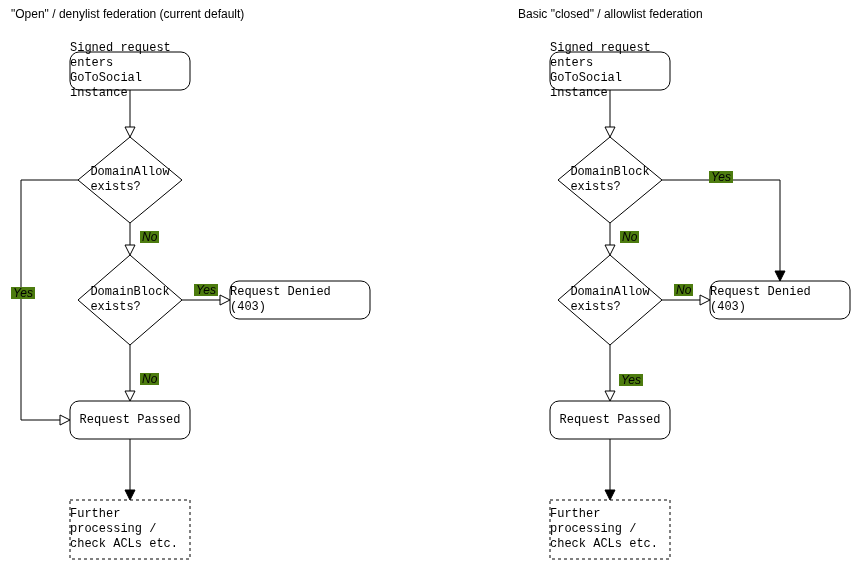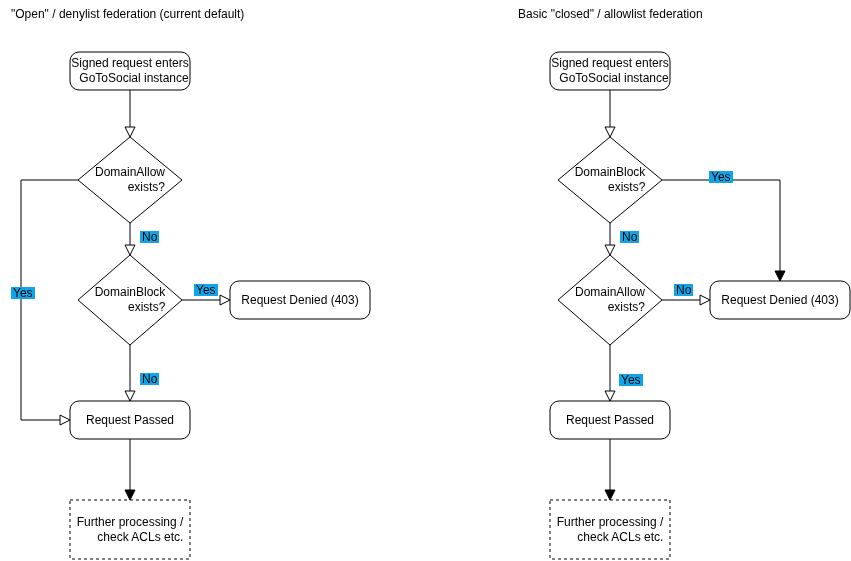--- a/index.html
+++ b/index.html
@@ -4,26 +4,27 @@
 <style>
   html,body{margin:0;padding:0;background:#ffffff;}
   .canvas{
     position:relative;width:851px;height:561px;background:#ffffff;
     font-family:"Liberation Sans",sans-serif;font-size:12px;color:#000000;
     overflow:hidden;
   }
   .canvas svg{position:absolute;left:0;top:0;}
   .txt{
     position:absolute;display:flex;align-items:center;justify-content:center;
-    text-align:right;white-space:pre-line;line-height:15px;pointer-events:none;
+    text-align:left;white-space:pre-line;line-height:15px;pointer-events:none;font-family:Liberation Mono, monospace;
   }
   .title{position:absolute;white-space:pre;line-height:14px;}
   .edge-label{
-    position:absolute;background:#0ea5e9;padding:0 2px;line-height:12px;
+    position:absolute;background:#4d7c0f;padding:0 2px;line-height:12px;
     pointer-events:none;
+    font-style:italic;
   }
 </style>
 </head>
 <body>
 
 <div class="canvas">
 
   <svg width="851" height="561" viewBox="0 0 851 561">
 
     <line x1="130" y1="90" x2="130" y2="128" stroke="#000"></line>

